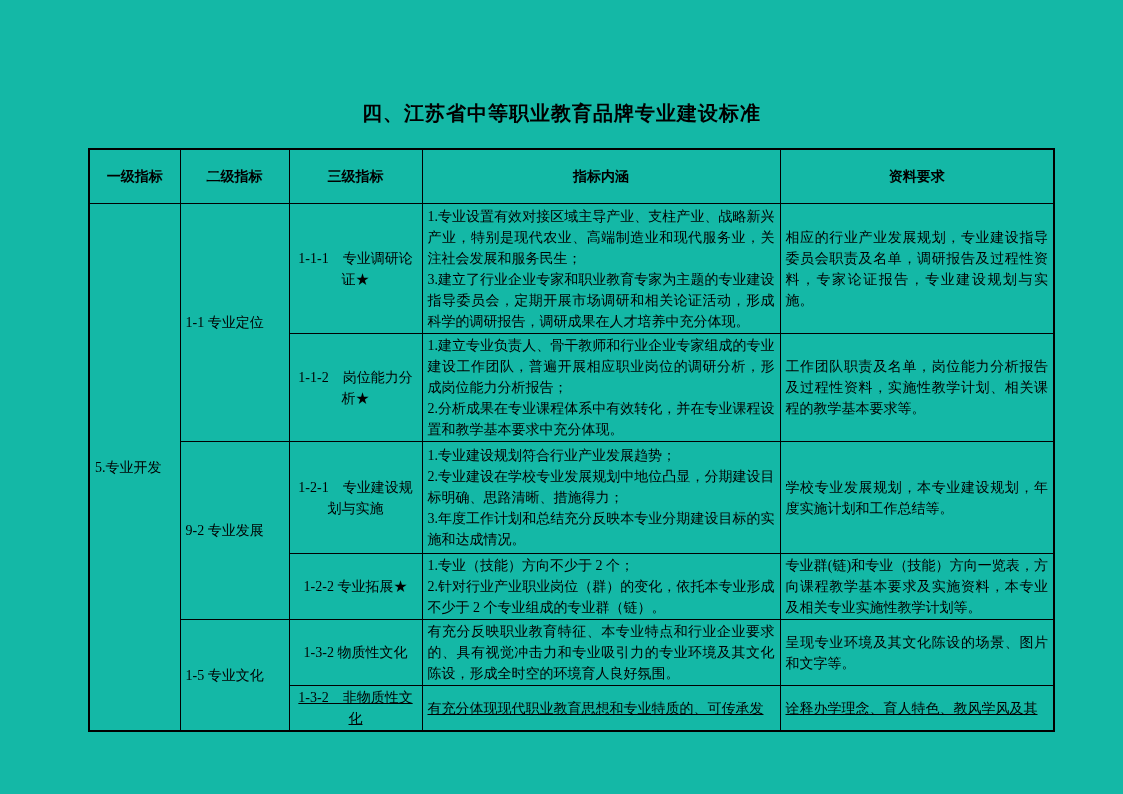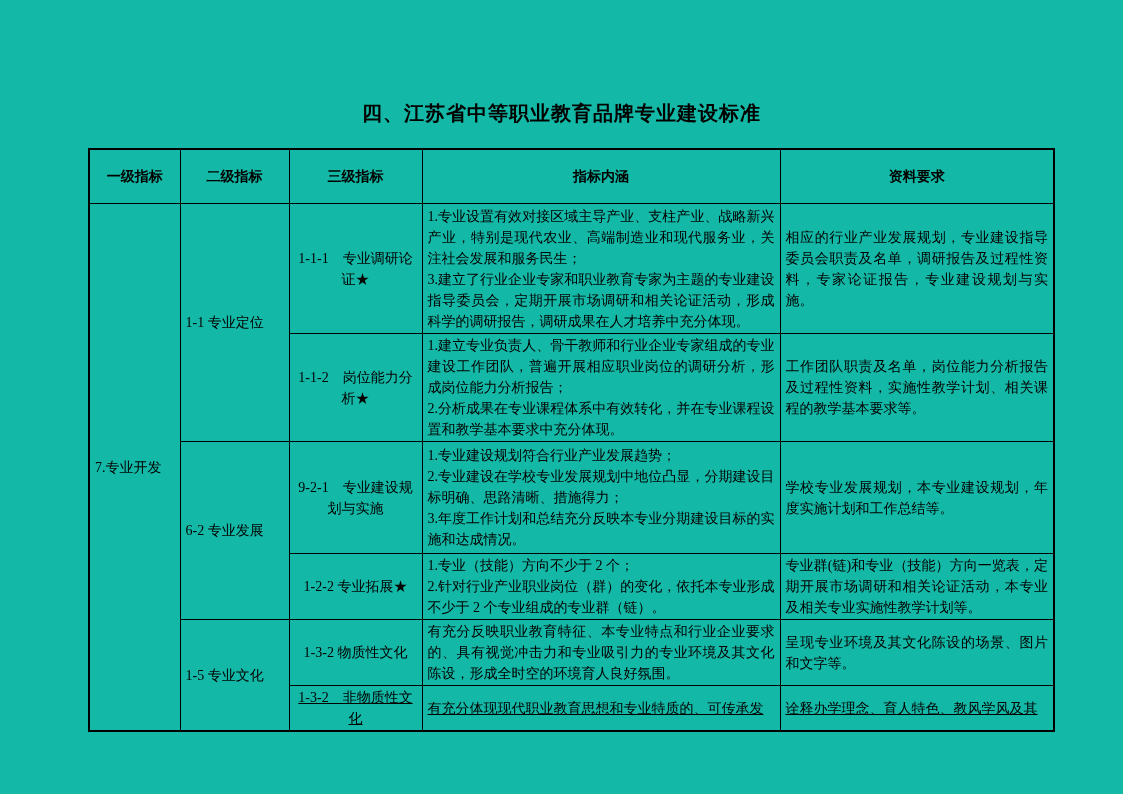--- a/index.html
+++ b/index.html
@@ -89,49 +89,49 @@
     <tbody>
       <tr>
         <th>一级指标</th>
         <th>二级指标</th>
         <th>三级指标</th>
         <th>指标内涵</th>
         <th>资料要求</th>
       </tr>
 
       <tr class="r1">
-        <td class="c1" rowspan="6">7.专业开发</td>
+        <td class="c1" rowspan="6">5.专业开发</td>
         <td class="c2" rowspan="2">1-1 专业定位</td>
         <td class="c3">1-1-1　专业调研论证★</td>
         <td class="c4">1.专业设置有效对接区域主导产业、支柱产业、战略新兴产业，特别是现代农业、高端制造业和现代服务业，关注社会发展和服务民生；
 3.建立了行业企业专家和职业教育专家为主题的专业建设指导委员会，定期开展市场调研和相关论证活动，形成科学的调研报告，调研成果在人才培养中充分体现。</td>
         <td class="c5">相应的行业产业发展规划，专业建设指导委员会职责及名单，调研报告及过程性资料，专家论证报告，专业建设规划与实施。</td>
       </tr>
 
       <tr class="r2">
         <td class="c3">1-1-2　岗位能力分析★</td>
         <td class="c4">1.建立专业负责人、骨干教师和行业企业专家组成的专业建设工作团队，普遍开展相应职业岗位的调研分析，形成岗位能力分析报告；
 2.分析成果在专业课程体系中有效转化，并在专业课程设置和教学基本要求中充分体现。</td>
         <td class="c5">工作团队职责及名单，岗位能力分析报告及过程性资料，实施性教学计划、相关课程的教学基本要求等。</td>
       </tr>
 
       <tr class="r3">
-        <td class="c2" rowspan="2">6-2 专业发展</td>
-        <td class="c3">9-2-1　专业建设规划与实施</td>
+        <td class="c2" rowspan="2">9-2 专业发展</td>
+        <td class="c3">1-2-1　专业建设规划与实施</td>
         <td class="c4">1.专业建设规划符合行业产业发展趋势；
 2.专业建设在学校专业发展规划中地位凸显，分期建设目标明确、思路清晰、措施得力；
 3.年度工作计划和总结充分反映本专业分期建设目标的实施和达成情况。</td>
         <td class="c5">学校专业发展规划，本专业建设规划，年度实施计划和工作总结等。</td>
       </tr>
 
       <tr class="r4">
         <td class="c3">1-2-2 专业拓展★</td>
         <td class="c4">1.专业（技能）方向不少于 2 个；
 2.针对行业产业职业岗位（群）的变化，依托本专业形成不少于 2 个专业组成的专业群（链）。</td>
-        <td class="c5">专业群(链)和专业（技能）方向一览表，定期开展市场调研和相关论证活动，本专业及相关专业实施性教学计划等。</td>
+        <td class="c5">专业群(链)和专业（技能）方向一览表，方向课程教学基本要求及实施资料，本专业及相关专业实施性教学计划等。</td>
       </tr>
 
       <tr class="r5">
         <td class="c2" rowspan="2">1-5 专业文化</td>
         <td class="c3">1-3-2 物质性文化</td>
         <td class="c4">有充分反映职业教育特征、本专业特点和行业企业要求的、具有视觉冲击力和专业吸引力的专业环境及其文化陈设，形成全时空的环境育人良好氛围。</td>
         <td class="c5">呈现专业环境及其文化陈设的场景、图片和文字等。</td>
       </tr>
 
       <tr class="r6">

